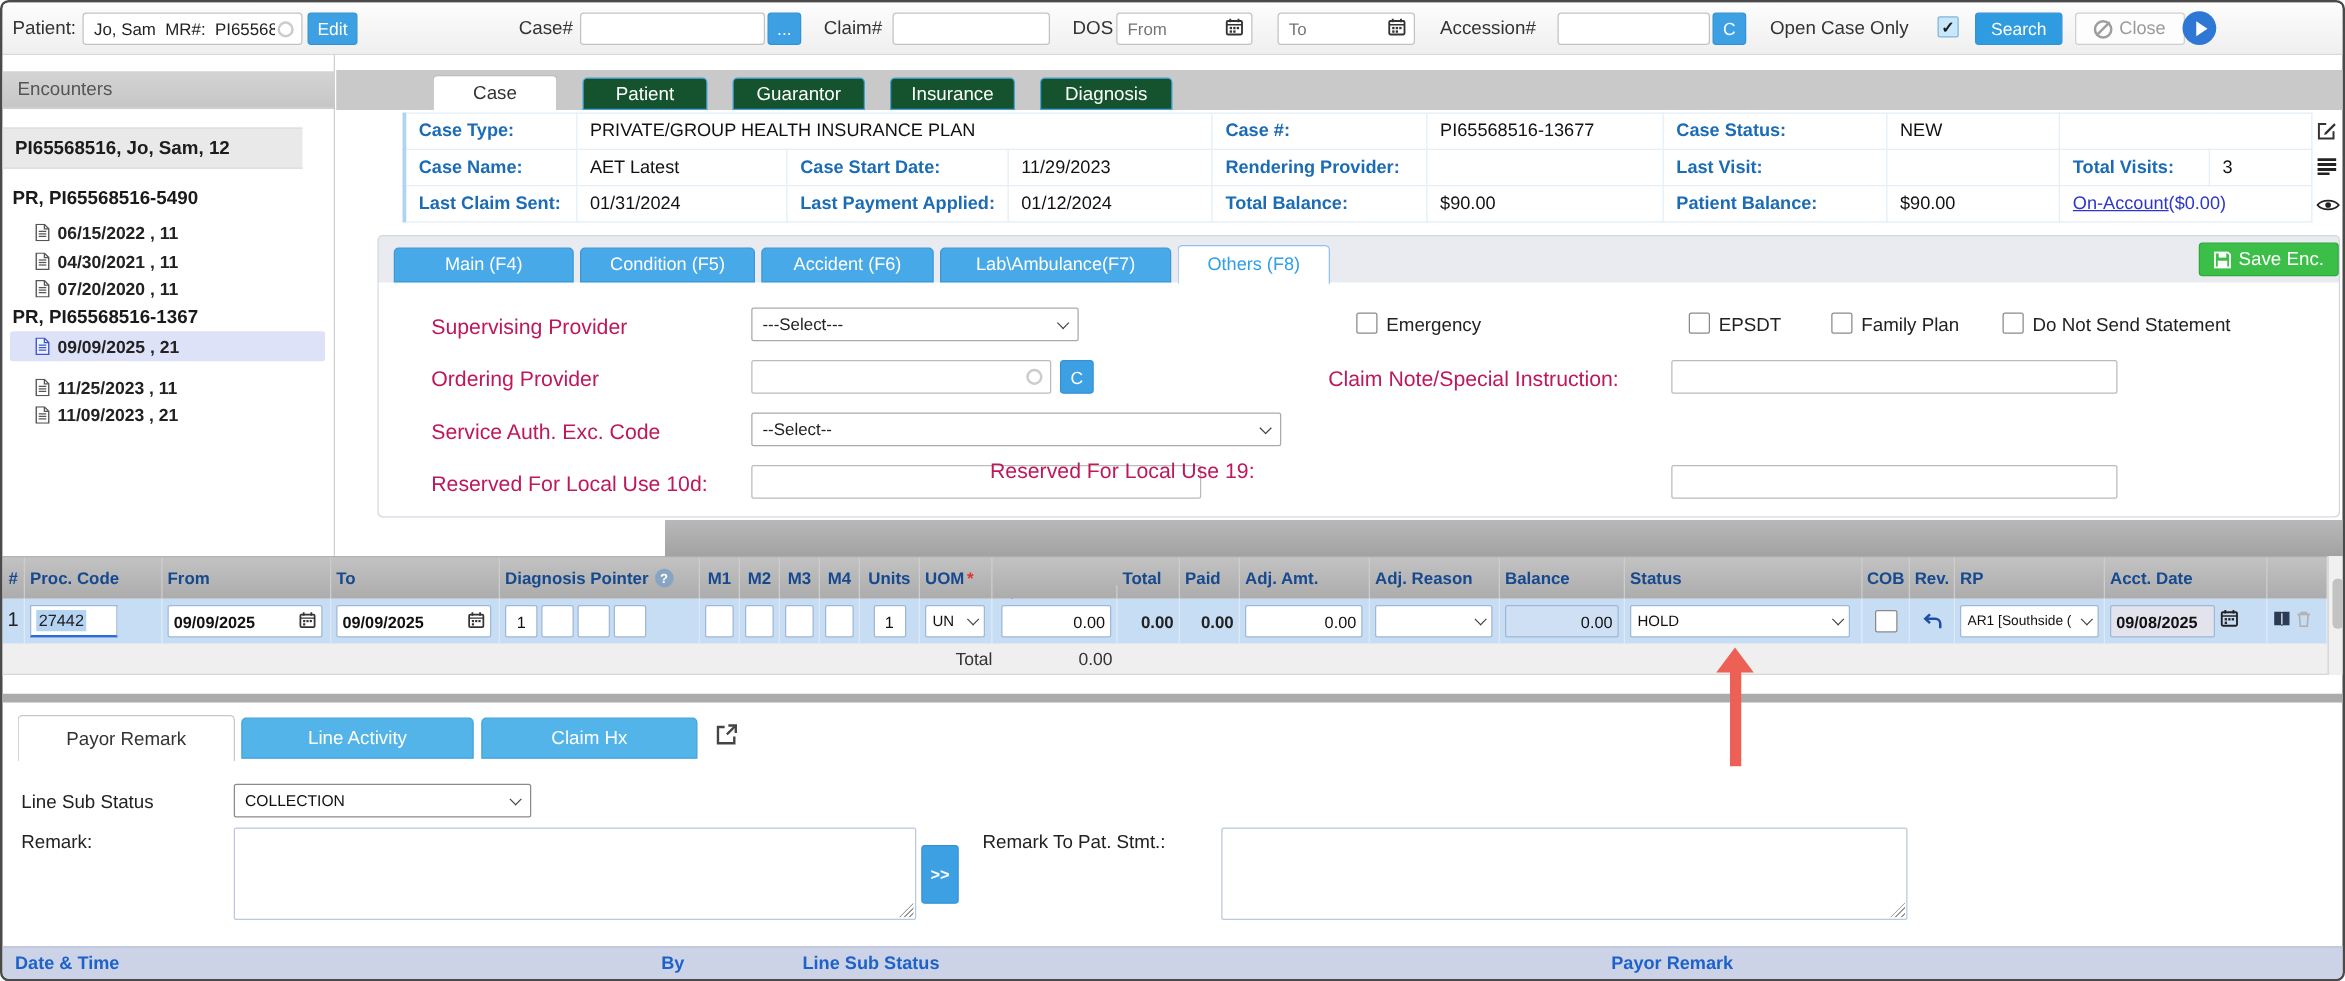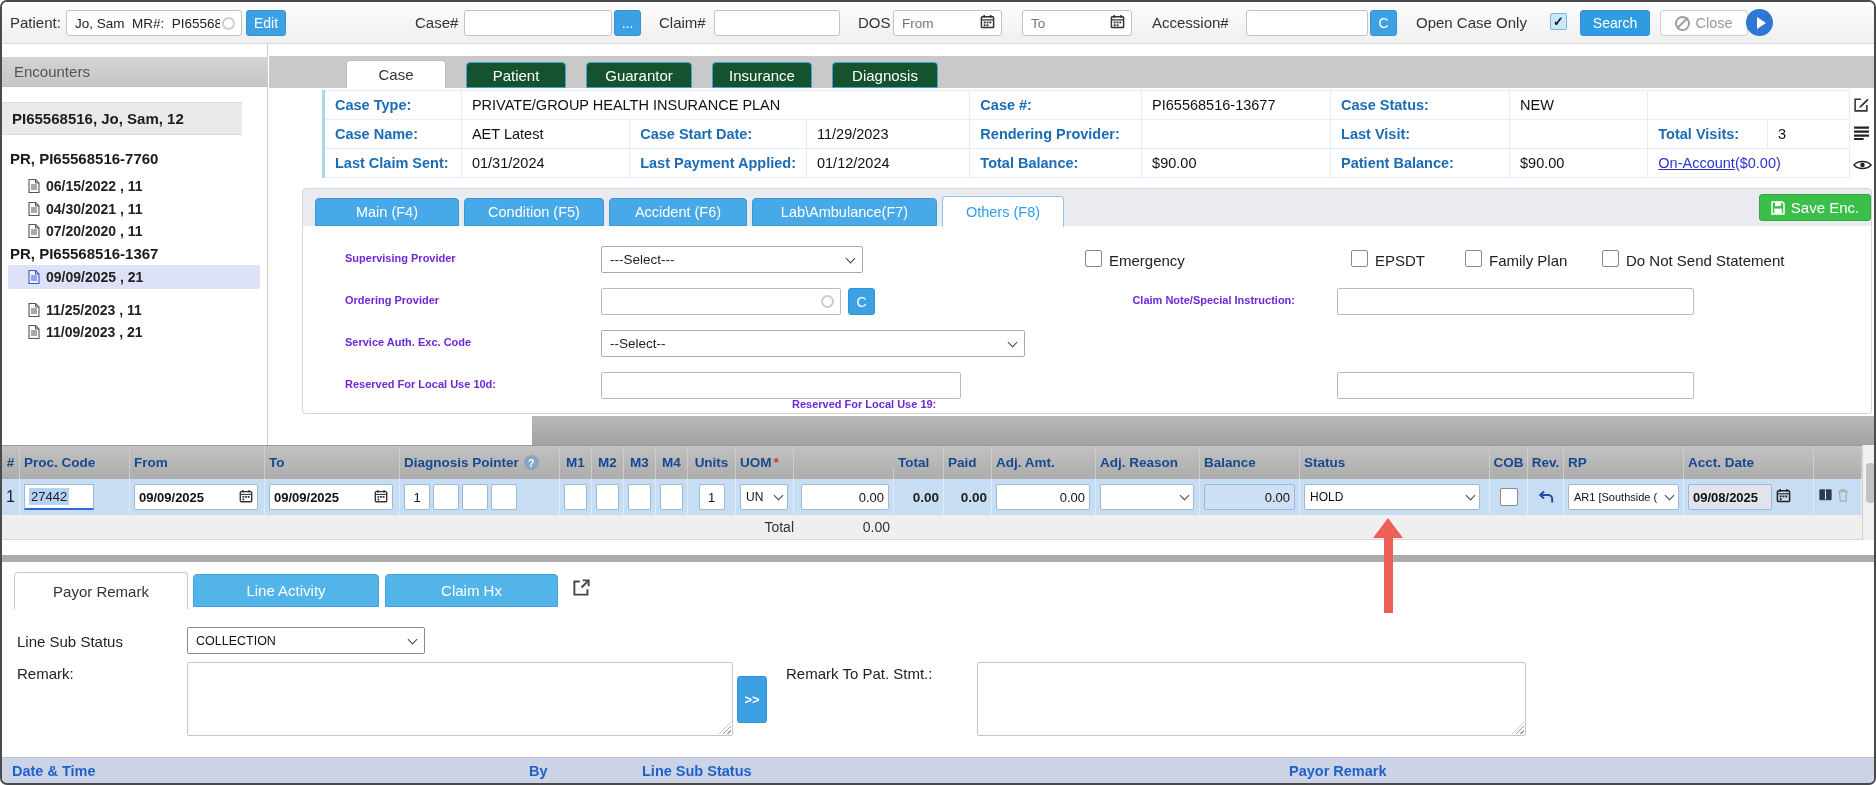--- a/index.html
+++ b/index.html
@@ -54,21 +54,21 @@
   .edge-ic{position:absolute;left:1851px;cursor:pointer;}
   
   .enc-panel{position:absolute;left:300px;top:186px;width:1570px;height:226px;background:#e9ebf1;
              border:1px solid #d2d6df;border-radius:4px;}
   .enc-white{position:absolute;left:301px;top:224px;width:1568px;height:187px;background:#fff;border-radius:0 0 4px 4px;}
   .subtab{position:absolute;border-radius:4px 4px 0 0;font-size:14.5px;display:flex;align-items:center;justify-content:center;cursor:pointer;}
   .subtab.blue{top:196px;height:28px;background:#47a9e8;border:1px solid #3d97d6;color:#fff;}
   .subtab.active{top:194px;height:31px;background:#fff;border:1px solid #8fc3ea;border-bottom:none;color:#2e9fe8;}
   .save-btn{position:absolute;left:1757px;top:192px;width:112px;height:27px;background:#3cbf49;border:1px solid #2fa83c;
             border-radius:3px;color:#fff;font-size:15px;display:flex;align-items:center;justify-content:center;gap:6px;cursor:pointer;}
-  .f-lbl{position:absolute;font-size:11px;color:#6d28d9;white-space:nowrap;font-weight:bold;}
+  .f-lbl{position:absolute;font-size:17px;color:#be185d;white-space:nowrap;}
   .select{position:absolute;height:27px;background:#fff;border:1px solid #aaa;border-radius:2px;
           display:flex;align-items:center;padding:0 8px;font-size:13.5px;color:#222;cursor:pointer;}
   .chev{width:7px;height:7px;border-right:1.6px solid #444;border-bottom:1.6px solid #444;
         transform:rotate(45deg);margin-left:auto;margin-top:-3px;flex:0 0 auto;}
   .f-input{position:absolute;height:27px;background:#fff;border:1px solid #bbb;border-radius:2px;
            display:flex;align-items:center;padding:0 6px;}
   .f-input input{border:none;outline:none;flex:1;min-width:0;font:inherit;background:transparent;}
   .cb-lbl{position:absolute;font-size:15px;color:#222;white-space:nowrap;}
   
   .splitter{position:absolute;left:530px;top:414px;width:1346px;height:29px;background:linear-gradient(#b8b8b8,#a2a2a2);}
@@ -189,21 +189,21 @@
       <span class="slash-circle"></span>
       <span>Close</span>
     </div>
     <div class="play-btn" style="left:1744px;"></div>
   </div>
 
   <div class="sidebar-bg"></div>
   <div class="side-header">Encounters</div>
   <div class="patient-node">PI65568516, Jo, Sam, 12</div>
 
-  <div class="enc-group" style="top:148px;">PR, PI65568516-7760</div>
+  <div class="enc-group" style="top:148px;">PR, PI65568516-5490</div>
   <div class="enc-item" style="top:172px;">
     <svg viewBox="0 0 12 14" width="12" height="14">
         <path d="M1 .5 h6.5 L11 4 v9.5 H1 z" fill="#fdfdfd" stroke="#555" stroke-width="1.1"></path>
         <path d="M7.5 .5 V4 H11" fill="none" stroke="#555"></path>
         <line x1="3" y1="6" x2="9" y2="6" stroke="#555"></line>
         <line x1="3" y1="8" x2="9" y2="8" stroke="#555"></line>
         <line x1="3" y1="10" x2="9" y2="10" stroke="#555"></line>
       </svg>
     <span>06/15/2022 , 11</span>
   </div>
@@ -383,21 +383,21 @@
   <span class="cb-lbl" style="left:1373px;top:250px;">EPSDT</span>
   <div class="cb" style="position:absolute;left:1463px;top:248px;"></div>
   <span class="cb-lbl" style="left:1487px;top:250px;">Family Plan</span>
   <div class="cb" style="position:absolute;left:1600px;top:248px;"></div>
   <span class="cb-lbl" style="left:1624px;top:250px;">Do Not Send Statement</span>
 
   <span class="f-lbl" style="left:1020px;top:292px;width:273px;text-align:right;">Claim Note/Special Instruction:</span>
   <div class="f-input" style="left:1335px;top:286px;width:357px;">
     <input style="">
   </div>
-  <span class="f-lbl" style="left:790px;top:396px;">Reserved For Local Use 19:</span>
+  <span class="f-lbl" style="left:790px;top:365px;">Reserved For Local Use 19:</span>
   <div class="f-input" style="left:1335px;top:370px;width:357px;">
     <input style="">
   </div>
 
   <div class="splitter"></div>
 
   <div class="grid-row ghead">
     <div class="gc c-num">#</div>
     <div class="gc c-proc">Proc. Code</div>
     <div class="gc c-from">From</div>

